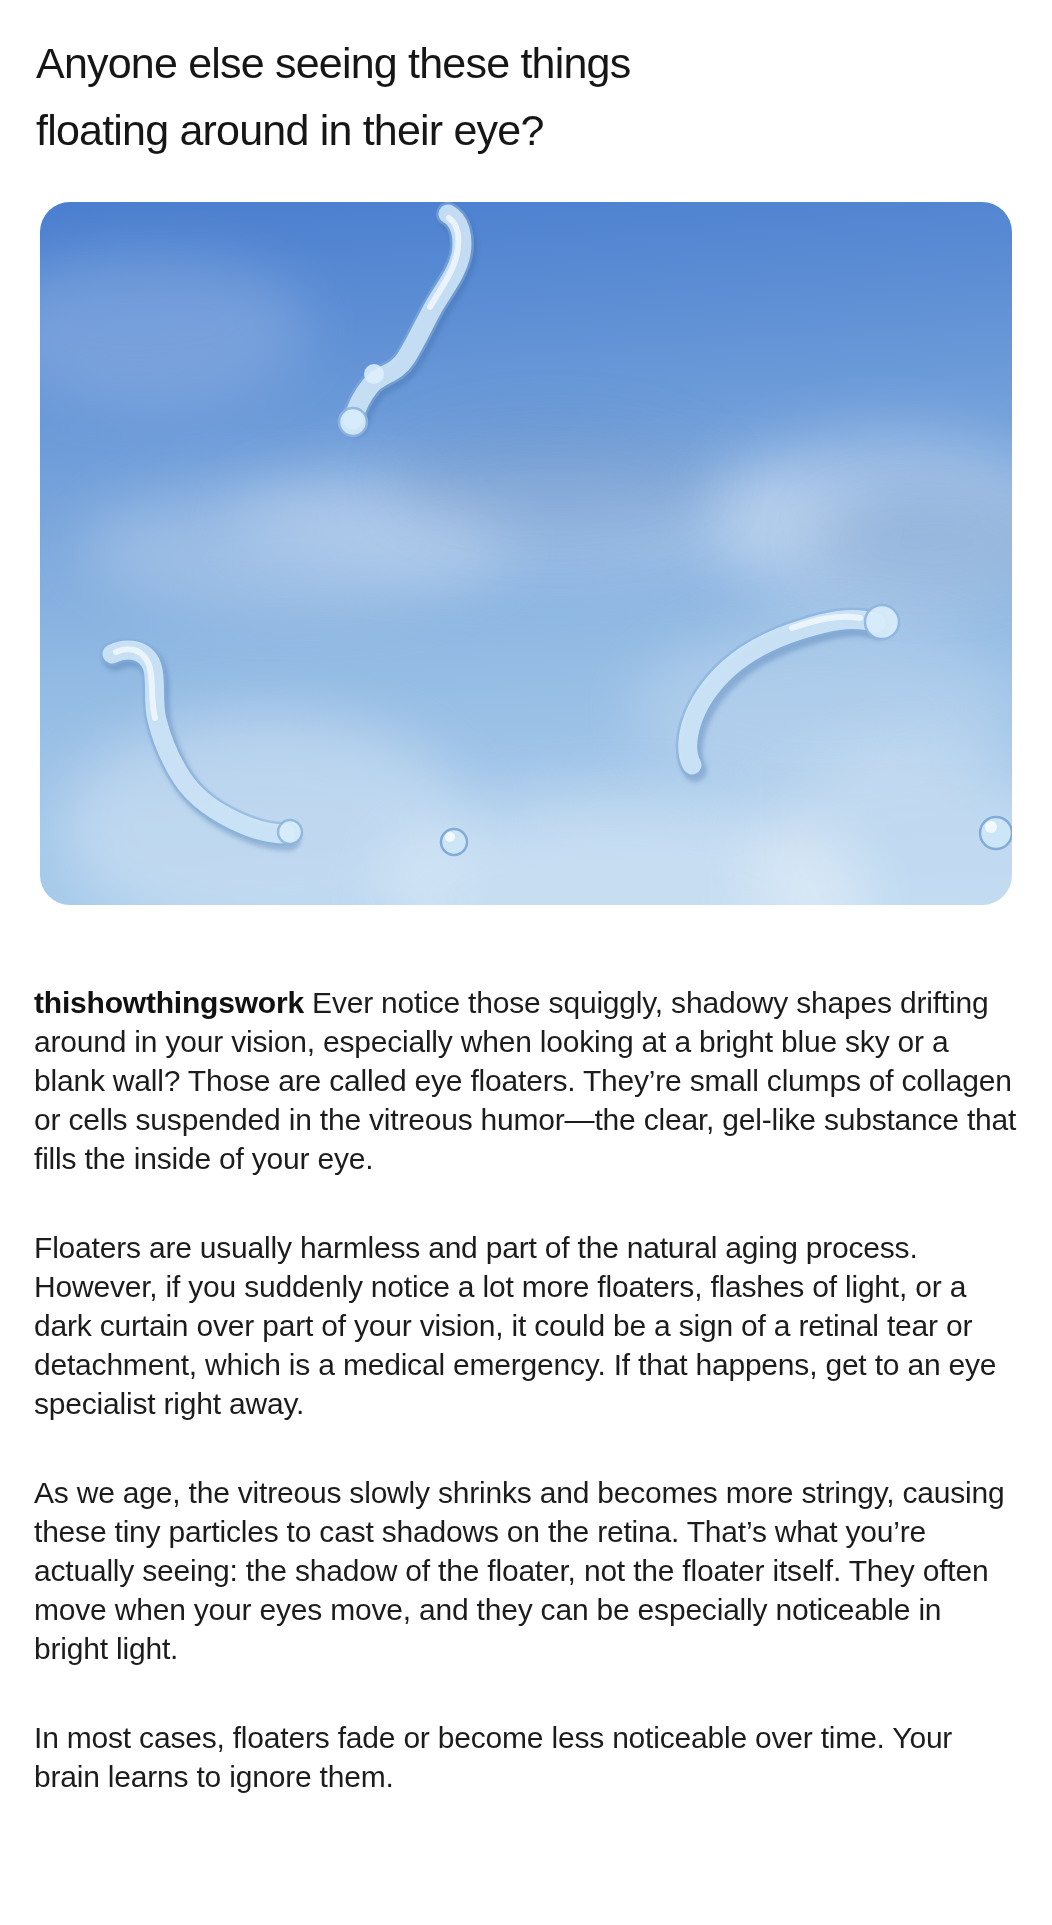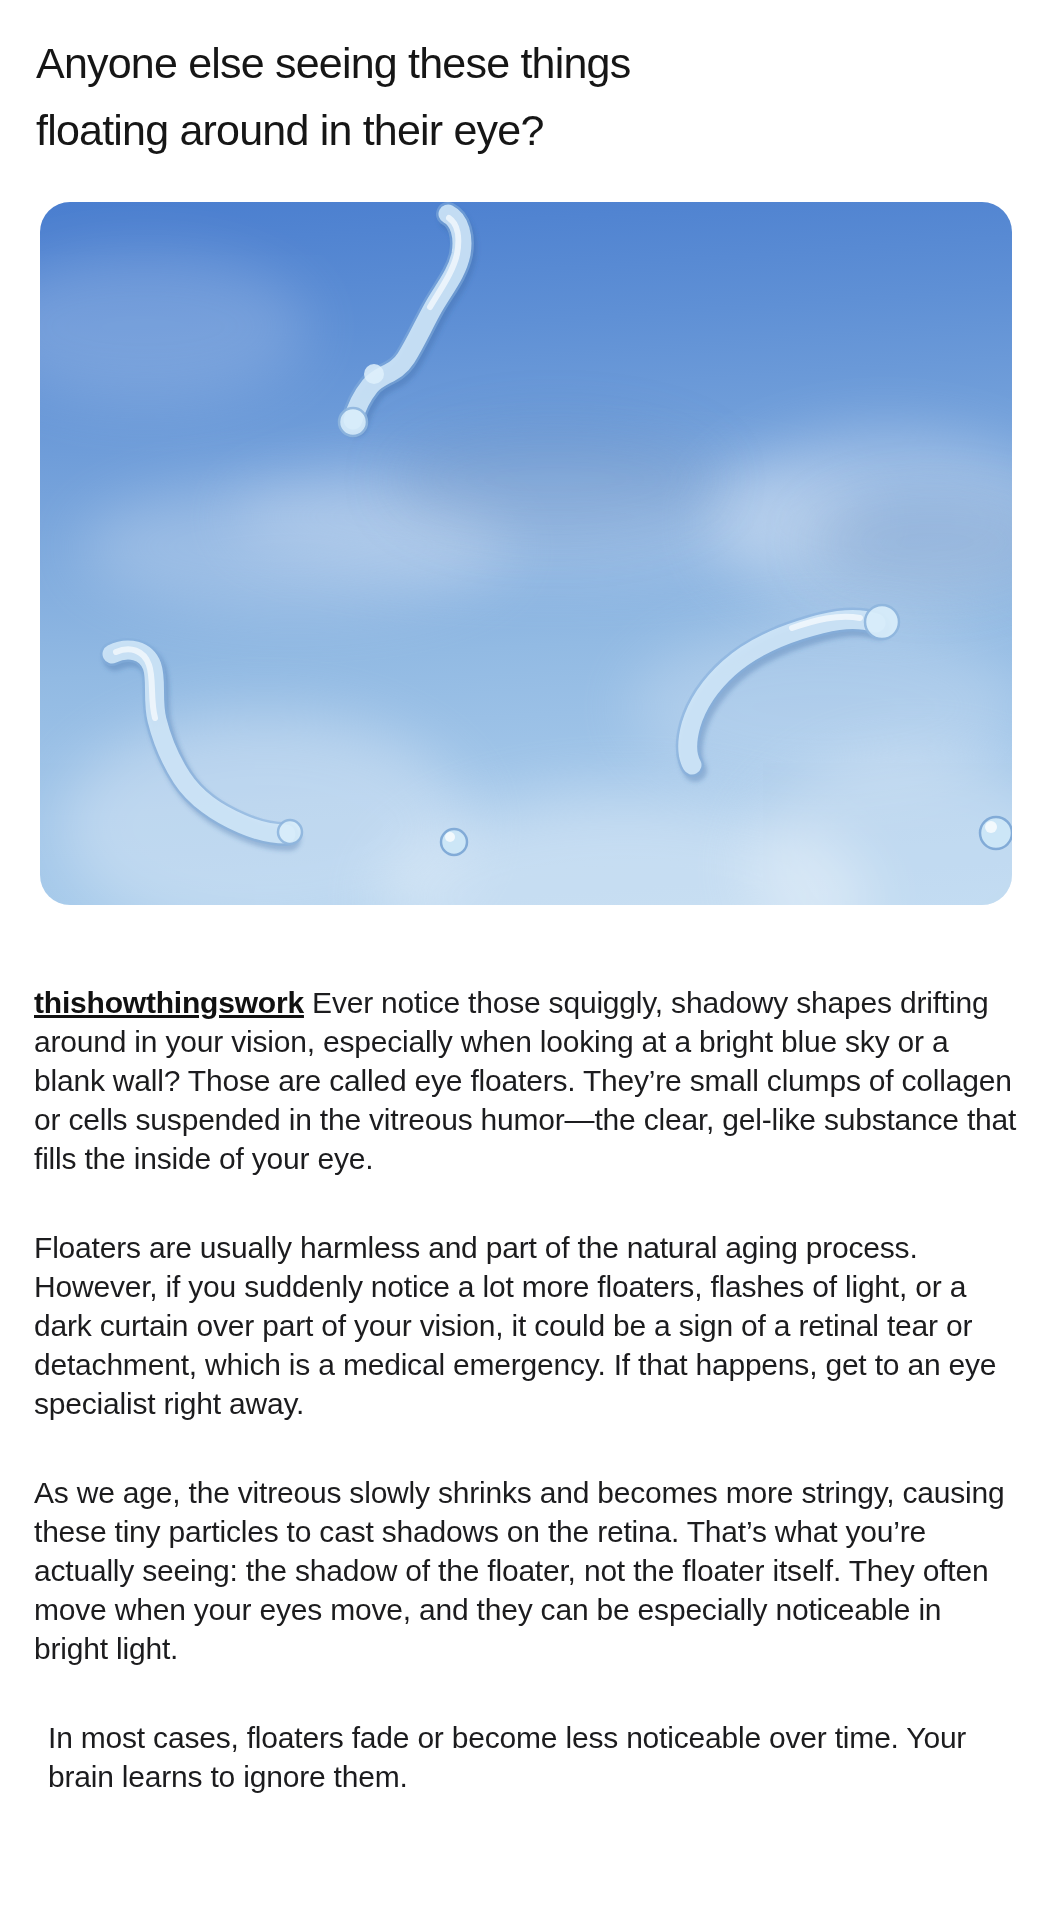--- a/index.html
+++ b/index.html
@@ -59,22 +59,22 @@
 
   .caption {
     margin-top: 78px;
     padding: 0 32px 0 34px;
     font-size: 30px;
     line-height: 39px;
     letter-spacing: -0.2px;
     color: #1c1c1e;
   }
   .caption p { margin: 0 0 50px 0; }
-  .caption p:last-child { margin-bottom: 0; margin-left: 14px; }
-  .username { font-weight: 700; color: #111111; cursor: pointer; text-decoration: underline; }
+  .caption p:last-child { margin-bottom: 0; }
+  .username { font-weight: 700; color: #111111; cursor: pointer; }
 </style>
 </head>
 <body>
 
 <div class="page">
 
   <h1 class="post-title">Anyone else seeing these things
 floating around in their eye?</h1>
 
   <div class="photo" aria-label="blue-sky-with-translucent-eye-floaters">

